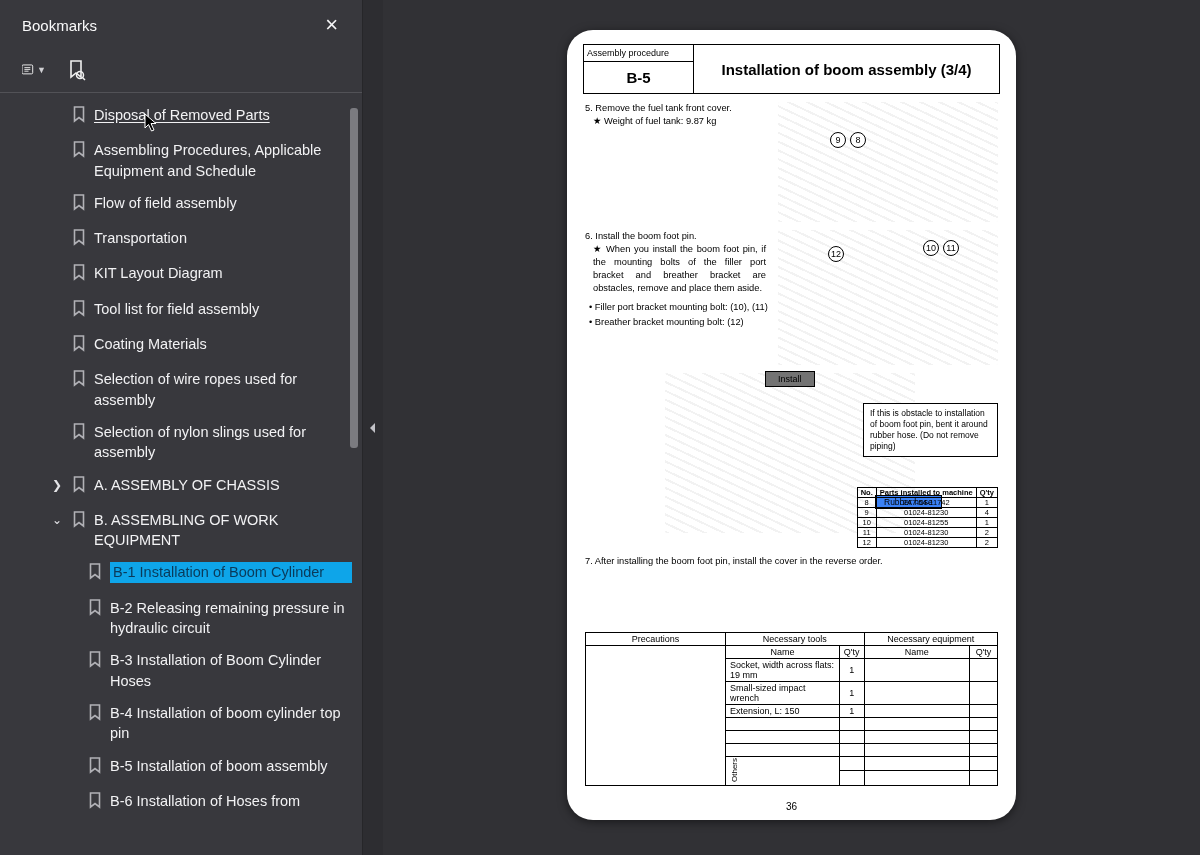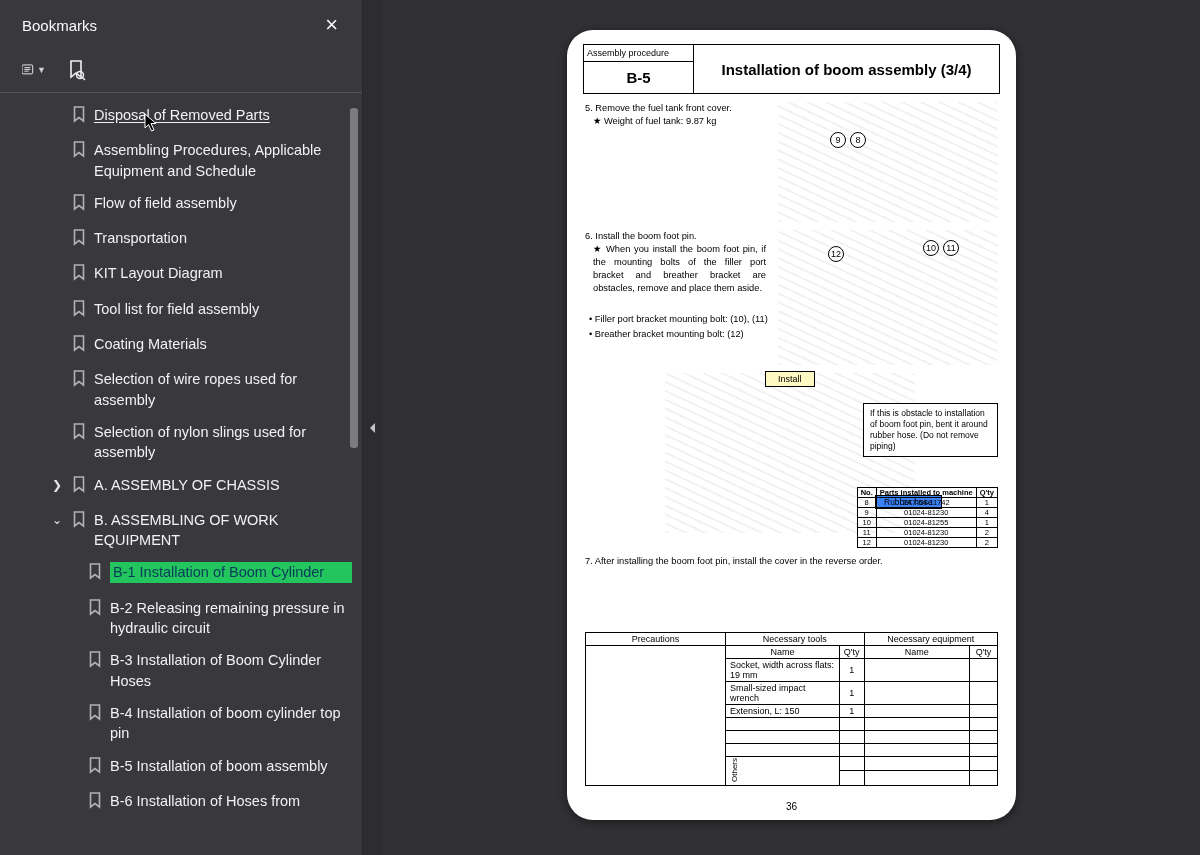--- a/index.html
+++ b/index.html
@@ -43,21 +43,21 @@
   padding: 6px 10px 6px 22px;
   font-size: 14.5px; line-height: 1.4;
   color: #f2f2f4; cursor: pointer;
   gap: 8px;
   margin-left: 28px;
 }
 .bookmark-item.lvl1 { padding-left: 22px; }
 .bookmark-item.has-expand { padding-left: 22px; }
 .bookmark-item.lvl2 { padding-left: 60px; }
 .bookmark-item.selected .bk-text {
-  background: #22c55e; color: #0a3a5a;
+  background: #0ea5e9; color: #0a3a5a;
   padding: 0 3px;
 }
 .bk-expand { width: 14px; text-align: center; color: #e4e4e8; font-size: 12px; flex-shrink: 0; margin-top: 2px;}
 .bk-expand.empty { visibility: hidden; }
 .bk-icon { flex-shrink: 0; margin-top: 1px; }
 .bk-text { flex: 1; }
 .underlined { text-decoration: underline; text-underline-offset: 2px;}
 
 
 .sb-scroll {
@@ -92,21 +92,21 @@
 .pg-head { border: 1px solid #000; display: flex; }
 .pg-head-left { width: 110px; border-right: 1px solid #000; }
 .pg-proc { border-bottom: 1px solid #000; padding: 3px; font-size: 9px; }
 .pg-code { text-align: center; font-size: 15px; font-weight: 700; padding: 7px 0; }
 .pg-title { flex: 1; display: flex; align-items: center; justify-content: center; font-size: 15px; font-weight: 700; }
 
 .pg-body { flex: 1; padding: 8px 2px 4px 2px; display: flex; flex-direction: column; gap: 8px; }
 .step { display: flex; gap: 8px; }
 .step-text { flex: 1; font-size: 9.3px; line-height: 1.4; }
 .step-text .sub { padding-left: 8px; display: block; }
-.step-text .bullet { padding-left: 4px; display: block; margin-top: 18px;}
+.step-text .bullet { padding-left: 4px; display: block; margin-top: 6px;}
 .step-fig {
   width: 220px; height: 120px;
   background: #fdfdfd;
   flex-shrink: 0;
   position: relative;
 }
 .fig-placeholder {
   position: absolute; inset: 0;
   background:
     repeating-linear-gradient(25deg, rgba(0,0,0,.05), rgba(0,0,0,.05) 2px, transparent 2px, transparent 8px),
@@ -119,21 +119,21 @@
   background: #fff; font-size: 9px;
   display: flex; align-items: center; justify-content: center;
 }
 .fig-center { width: 250px; height: 160px; position: relative; }
 .note-box {
   border: 1px solid #000; padding: 4px 6px; font-size: 8.5px;
   background: #fff; line-height: 1.3;
 }
 .install-btn {
   position: absolute; padding: 2px 12px; border: 1px solid #000;
-  font-size: 9px; background: #fef9c3;
+  font-size: 9px; background: #737373;
 }
 .rubber-label {
   position: absolute; padding: 1px 8px; border: 1px solid #000;
   font-size: 8.5px; background: #3b82f6;
 }
 
 
 .parts-table {
   border-collapse: collapse; font-size: 7.5px;
   position: absolute;

